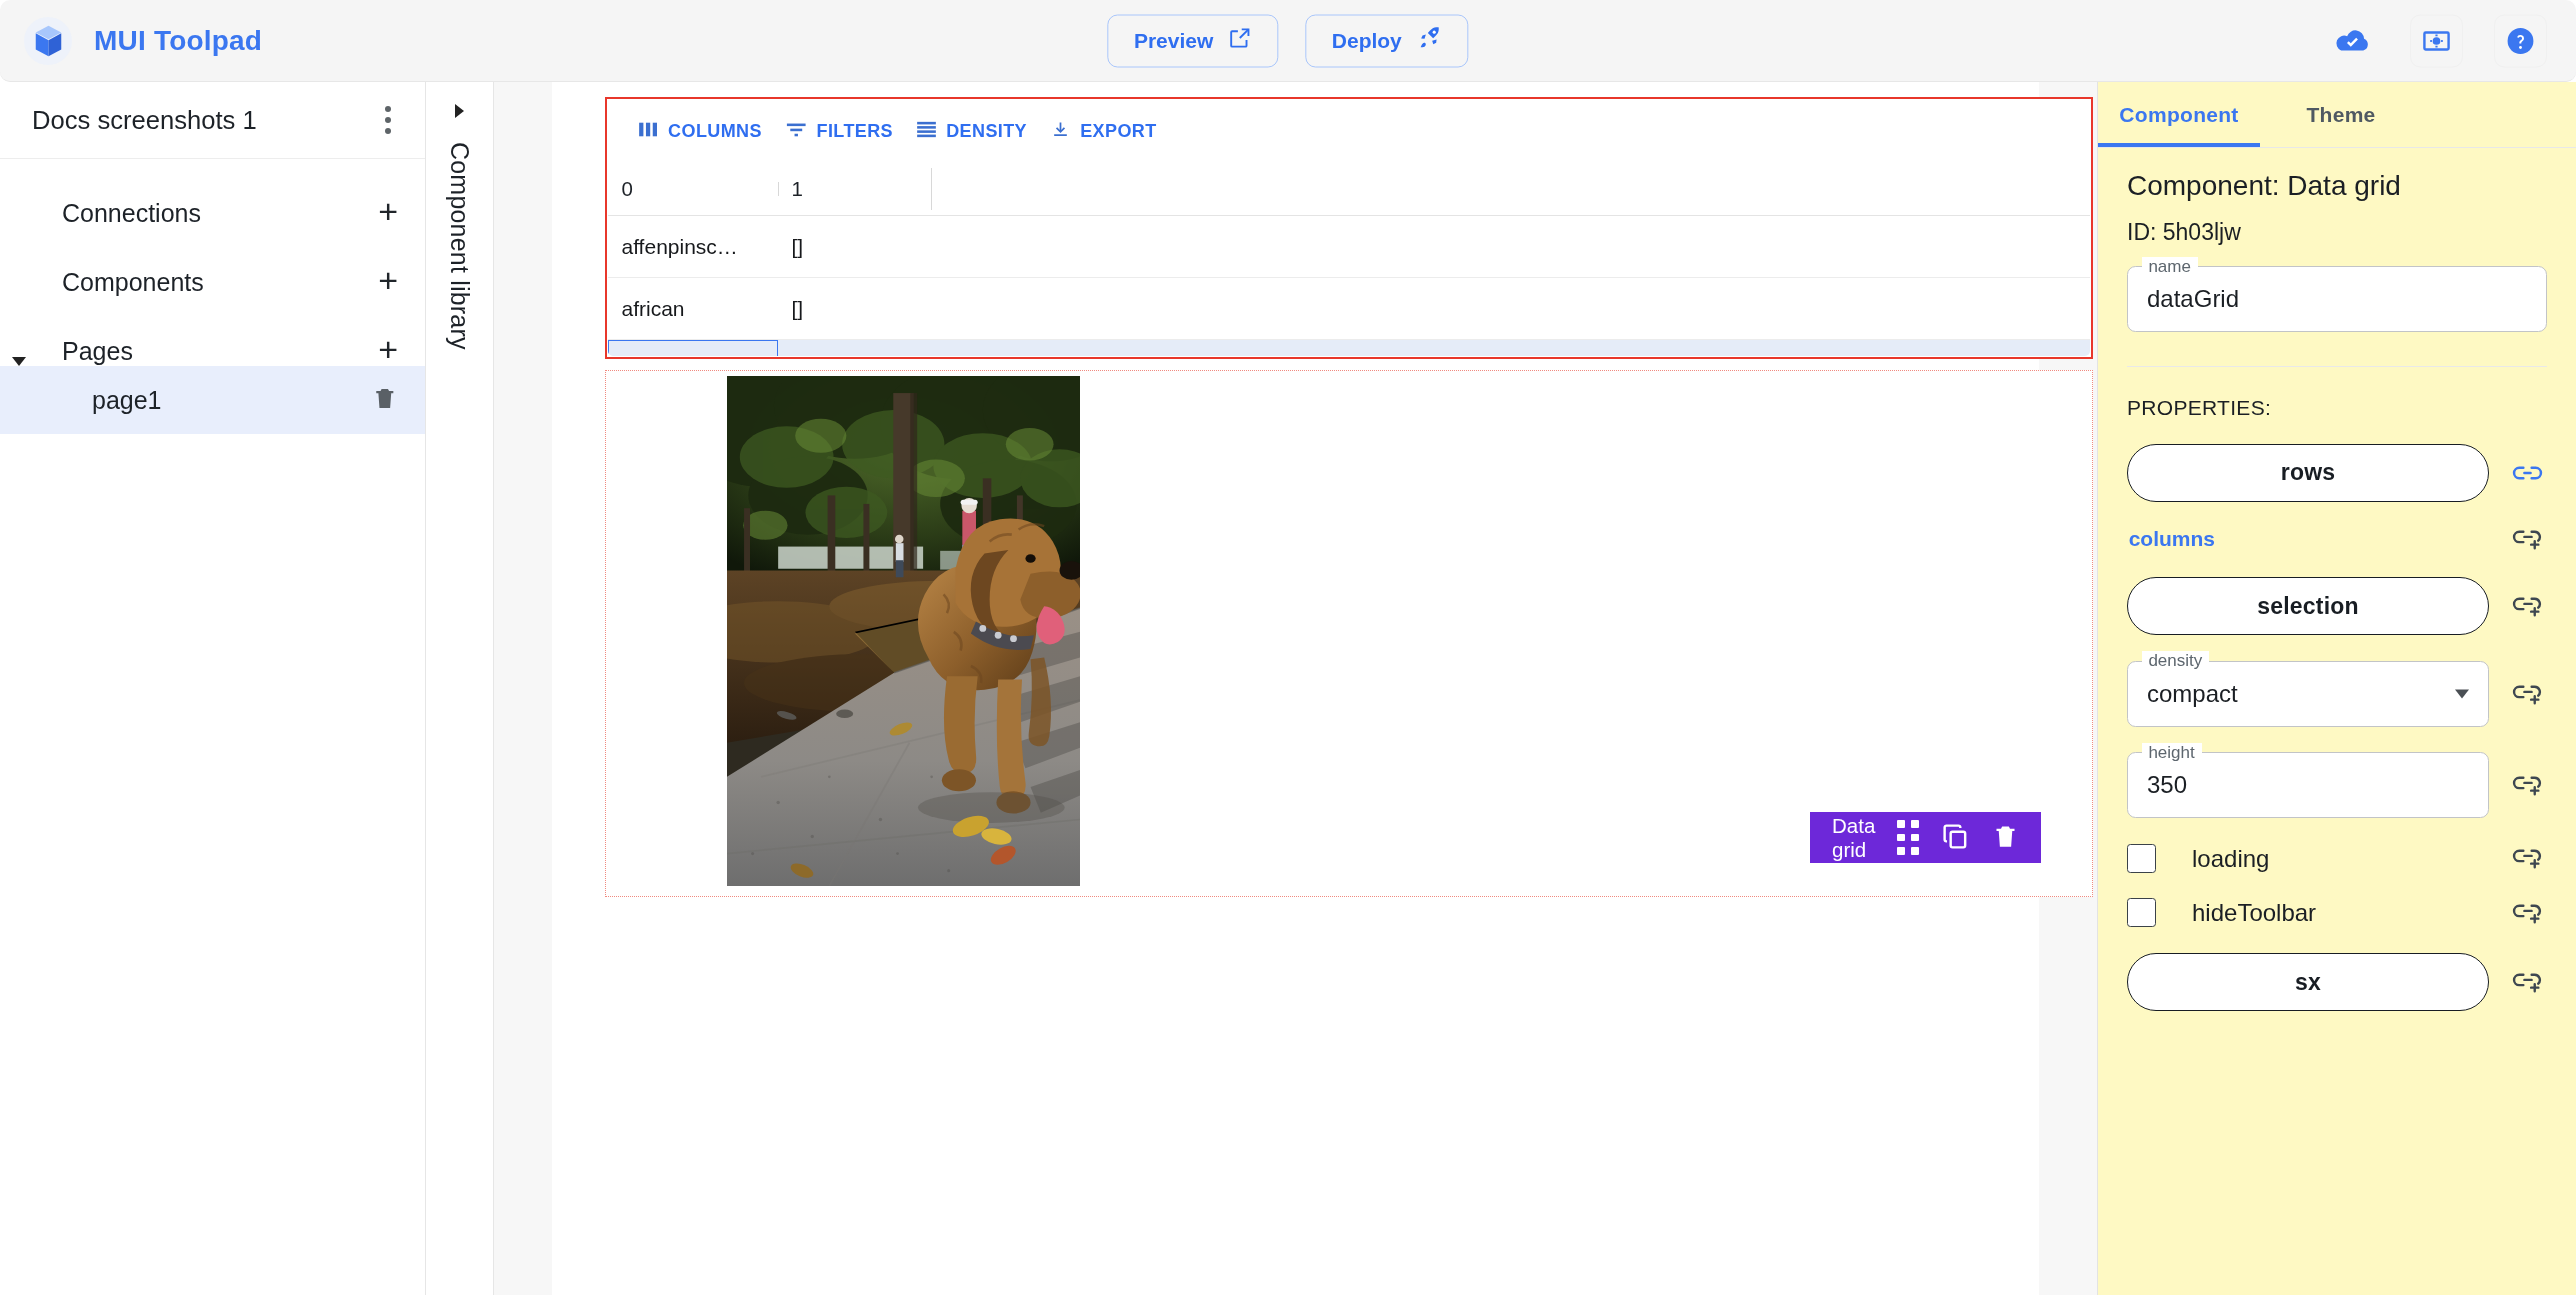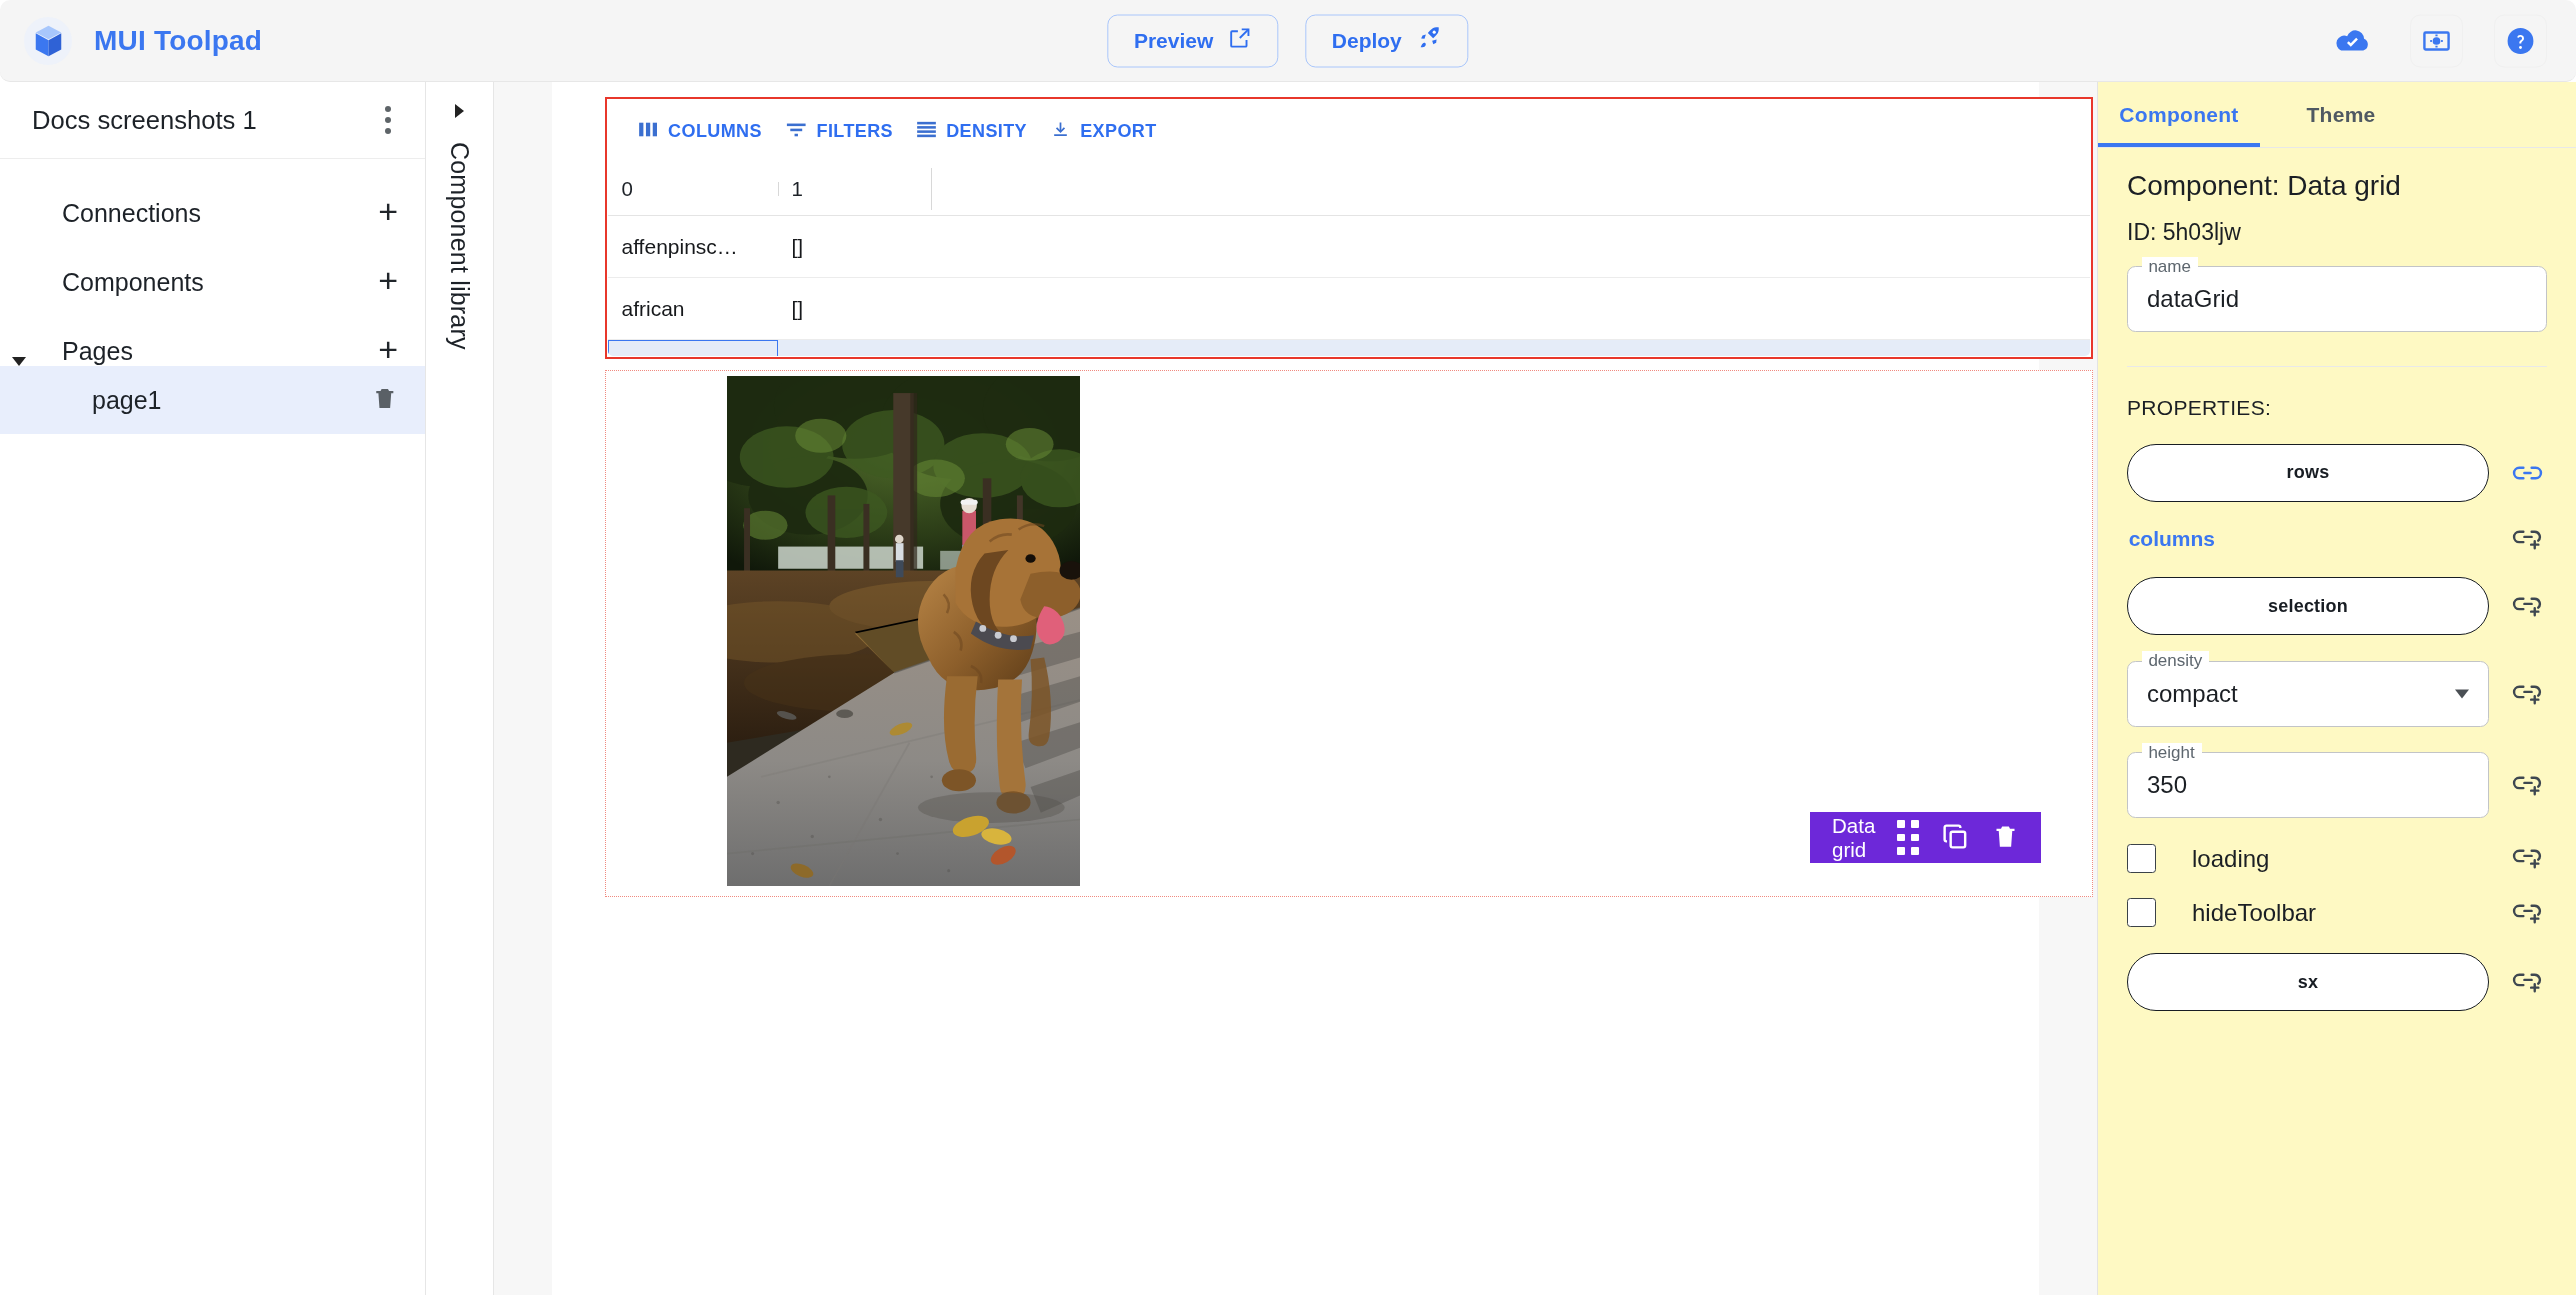--- a/index.html
+++ b/index.html
@@ -241,21 +241,21 @@
     border-top: 9.4px solid #4a4f54;
   }
   .divider { height: 0.9px; background: #e9e9e9; margin: 34px 0 29px 0; }
   .props-head { font-size: 21px; color: #1b1f24; letter-spacing: 0.3px; margin-bottom: 24px; }
 
   .prow { display: flex; align-items: center; gap: 19px; margin-bottom: 25.6px; }
   .prow .grow { flex: 1 1 auto; }
   .pbtn {
     height: 58px; border: 1.7px solid #181d23; border-radius: 29px;
     display: flex; align-items: center; justify-content: center;
-    font-size: 18px; font-weight: 700; color: #181d23; background: #fff;
+    font-size: 23px; font-weight: 700; color: #181d23; background: #fff;
     cursor: pointer; letter-spacing: 0.2px;
   }
   .plink-label {
     font-size: 21px; font-weight: 700; color: #3b77f0; cursor: pointer; padding-left: 1.7px;
   }
   .chk-row { display: flex; align-items: flex-end; gap: 36px; }
   .chkbox {
     width: 29px; height: 29px; border: 1.7px solid #3b4248; border-radius: 3.4px;
     background: #fff; cursor: pointer; flex: 0 0 29px;
   }

